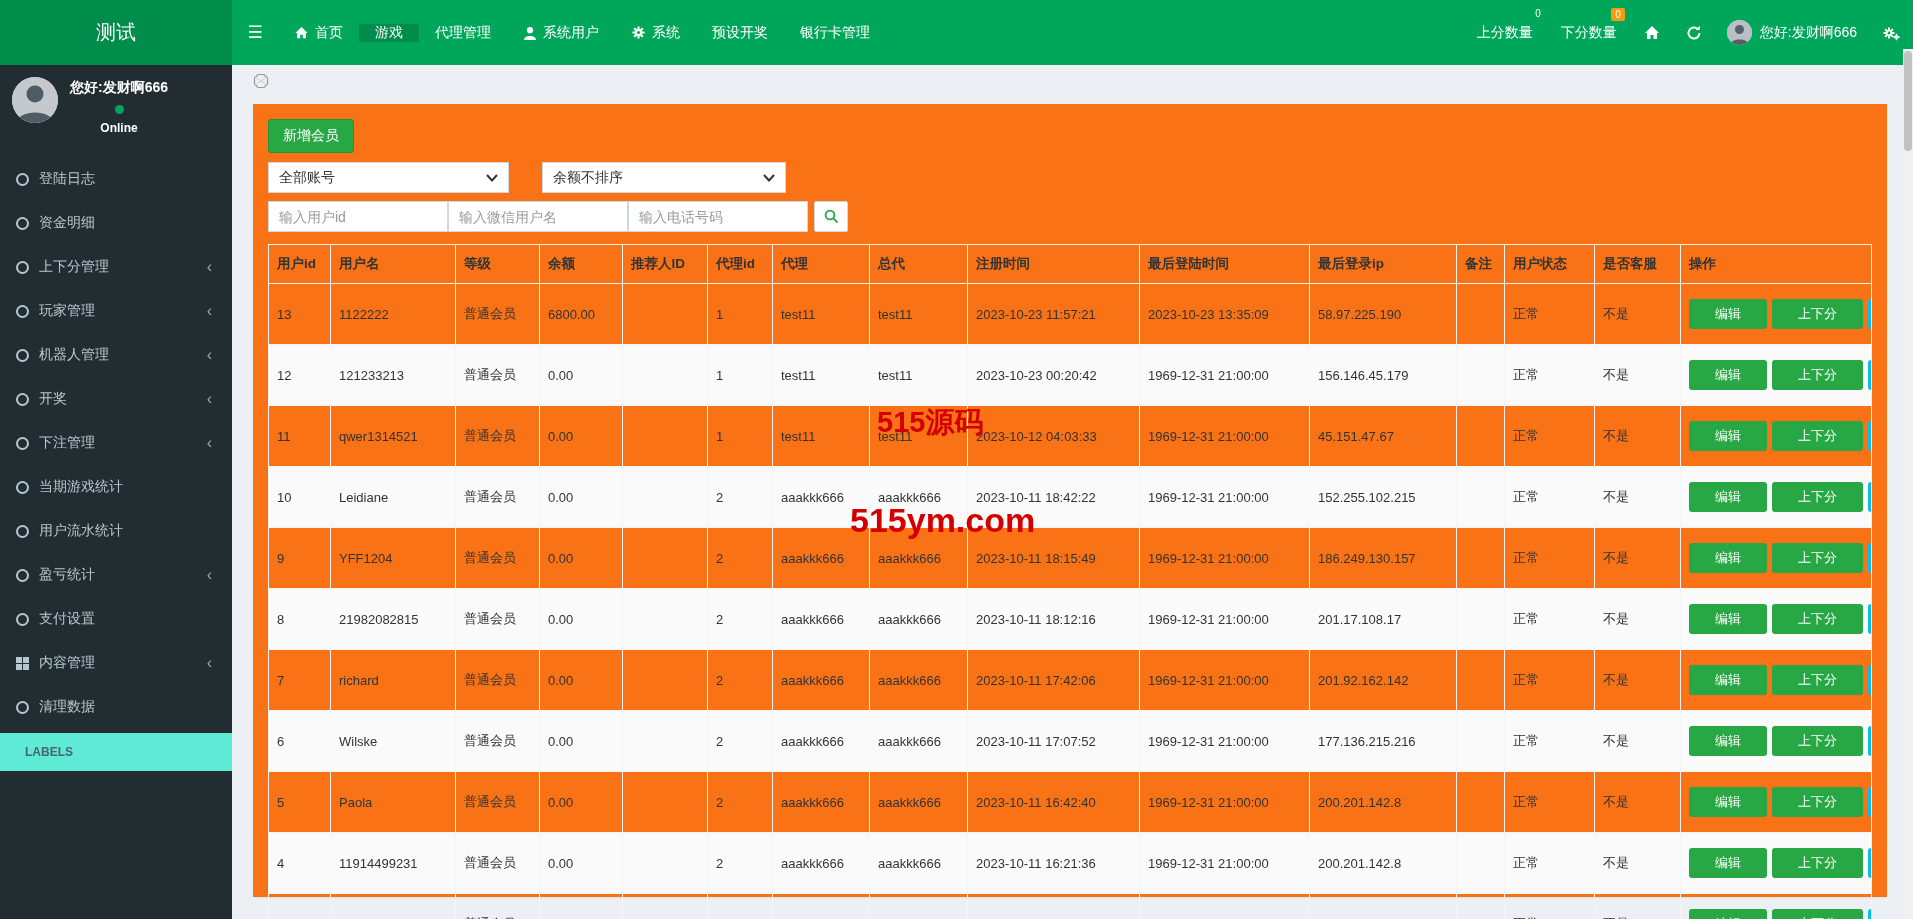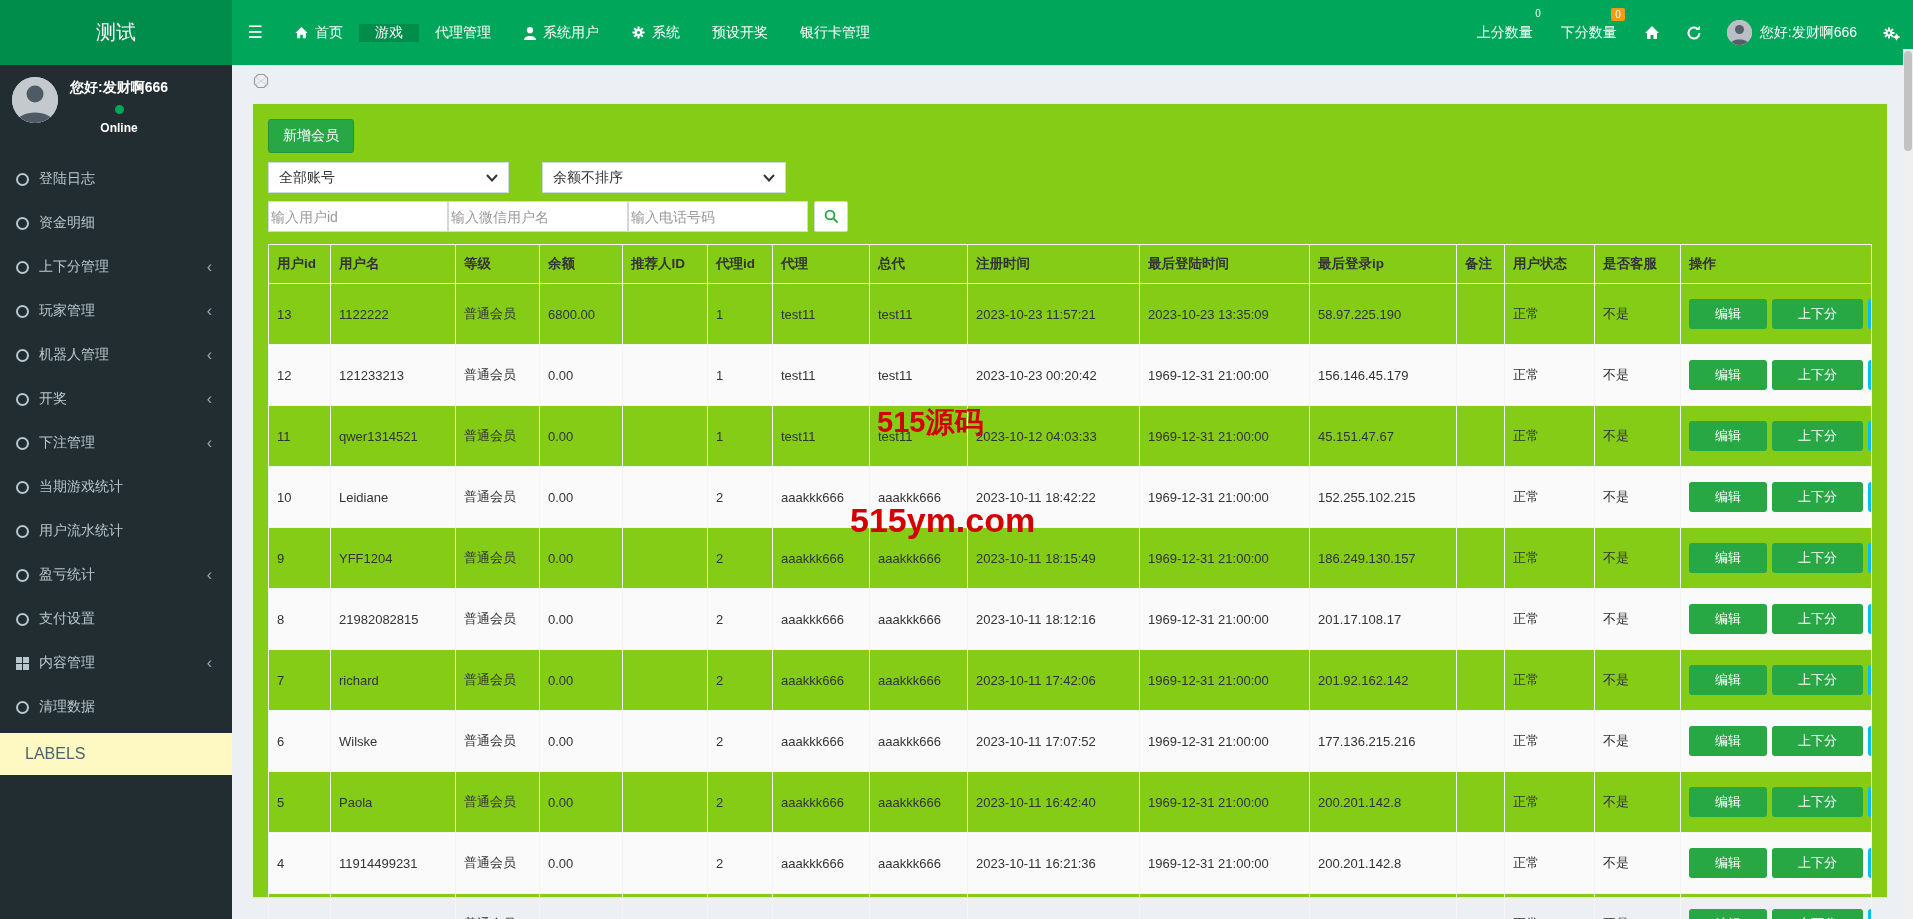--- a/index.html
+++ b/index.html
@@ -40,39 +40,39 @@
   .user-status { display:flex; align-items:center; gap:7px; color:#fff; font-size:12px; font-weight:bold;flex-direction:column; }
   .dot { width:9px; height:9px; border-radius:50%; background:#3c8dbc; background:#00a65a; }
   .side-menu { list-style:none; margin-top:8px; }
   .side-item { display:flex; align-items:center; gap:10px; padding:13px 10px 13px 16px;
     font-size:14px; cursor:pointer; color:#b8c7ce; }
   .ring { width:13px; height:13px; border:2px solid #b8c7ce; border-radius:50%; flex:none; }
   .grid-ico { width:13px; height:13px; flex:none; display:grid; grid-template-columns:6px 6px;
     grid-template-rows:6px 6px; gap:1px; }
   .grid-ico span { background:#b8c7ce; }
   .chev { margin-left:auto; margin-right:10px; font-size:16px; color:#9aa9b0; line-height:10px; }
-  .side-header { background:#fef9c3; color:#4b646f; font-size:16px; padding:12px 25px; margin-top:4px; }
+  .side-header { background:#5eead4; color:#4b646f; font-size:12px; padding:12px 25px; margin-top:4px;font-weight:bold; }
 
   
   .main { position:relative; flex:1; background:#ecf0f5; height:870px; overflow:hidden; }
   .crumb-strip { padding:8px 0 6px 21px; }
-  .card { position:relative; background:#84cc16; margin:4px 26px 0 21px; height:794px;
+  .card { position:relative; background:#f97316; margin:4px 26px 0 21px; height:794px;
     padding:15px; border-top:1px solid #e8ecf1; box-shadow:0 1px 1px rgba(0,0,0,.05); }
 
   .btn-add { background:#28a745; color:#fff; border:1px solid #23923d; border-radius:3px;
     font-size:14px; padding:7px 14px; cursor:pointer; margin-bottom:9px;
     font-family:inherit; }
 
   .filter-row { display:flex; gap:33px; margin-bottom:8px; }
   .select-box { width:241px; height:31px; border:1px solid #d2d6de; background:#fff;
     display:flex; align-items:center; justify-content:space-between; padding:0 10px;
     font-size:14px; color:#333; cursor:pointer; }
   .select-box:nth-child(2) { width:244px; }
   .input-row { display:flex; margin-bottom:12px; align-items:center; }
-  .txt-input { width:180px; height:31px; border:1px solid #d2d6de; padding:0 2px;
+  .txt-input { width:180px; height:31px; border:1px solid #d2d6de; padding:0 10px;
     font-size:14px; color:#555; font-family:inherit; }
   .txt-input::placeholder { color:#999; }
   .btn-search { width:34px; height:31px; margin-left:6px; background:#fff;
     border:1px solid #d2d6de; border-radius:2px; cursor:pointer; display:flex;
     align-items:center; justify-content:center; }
 
   
   table { width:100%; border-collapse:collapse; table-layout:fixed; font-size:13px; color:#333; }
   th, td { border:1px solid #f4f4f4; text-align:left; padding:10px 8px; overflow:hidden; white-space:nowrap; }
   th { font-weight:bold; font-size:13.5px; padding:10px 8px; }

